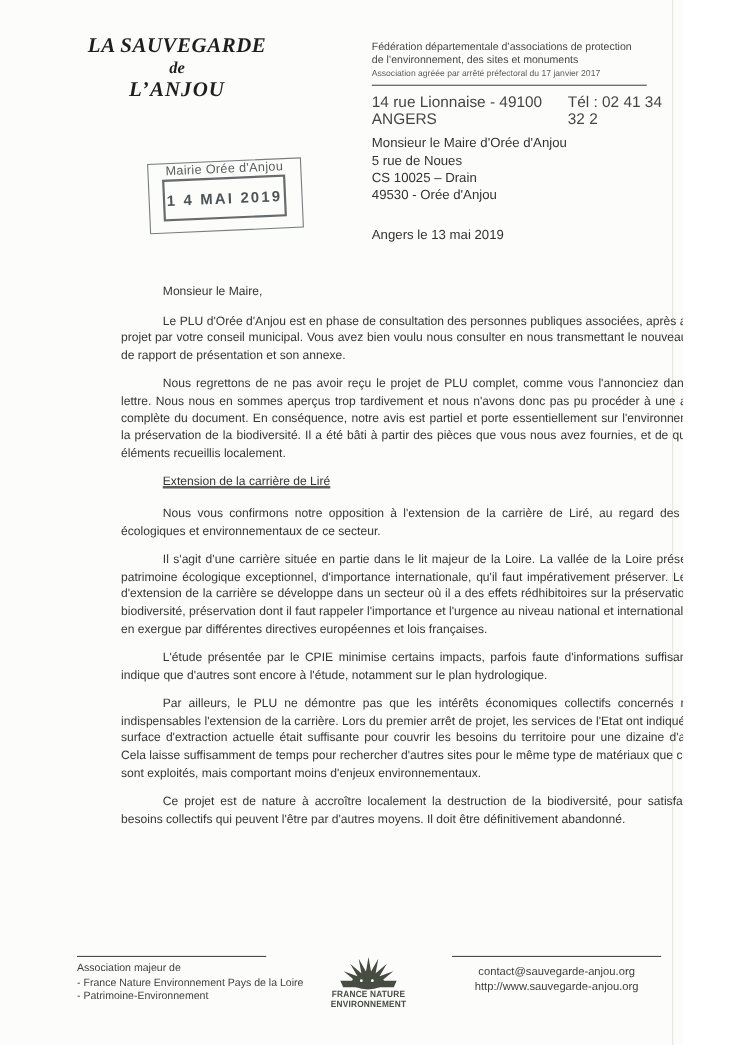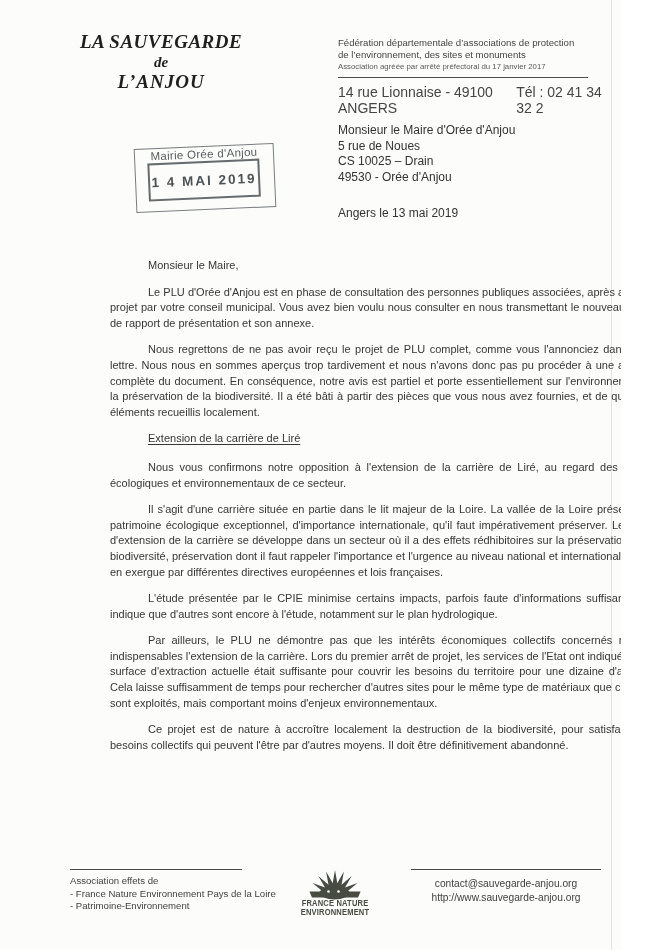--- a/index.html
+++ b/index.html
@@ -44,21 +44,21 @@
   .recipient { position:absolute; left:338px; top:123px; font-size:12px; line-height:15.5px; color:#333; }
   .dateline  { position:absolute; left:338px; top:206px; font-size:12px; color:#333; }
 
   
   .body-text {
     position:absolute; left:62px; top:258px; width:546px;
     font-size:11px; line-height:15.6px; text-align:justify; color:#363636;margin-left:48px;
   }
   .body-text p { margin:0 0 11px 0; text-indent:38px; }
   .body-text .salutation { text-align:left; }
-  .body-text .heading { text-align:left; margin:2px 0 13px 0; }
+  .body-text .heading { text-align:left; margin:2px 0 13px 0;text-decoration:underline; }
   .body-text .heading span { text-decoration:underline; text-underline-offset:2px; }
 
   
   .footer-left { position:absolute; left:70px; top:869px; width:220px; font-size:9.6px; line-height:12.5px; color:#3f3f3f; }
   .footer-left .rule { border-top:1.4px solid #4a4a4a; width:172px; margin-bottom:5px; }
   .fne-logo { position:absolute; left:294px; top:864px; width:82px; text-align:center; color:#474c42; }
   .fne-logo svg { display:block; margin:0 auto; }
   .fne-text { font-weight:bold; font-size:8.2px; line-height:8.6px; letter-spacing:0.2px; transform:scaleX(0.92); }
   .footer-right { position:absolute; left:409px; top:869px; width:194px; text-align:center; font-size:10.2px; line-height:13.5px; color:#3f3f3f; }
   .footer-right .rule { border-top:1.4px solid #4a4a4a; width:190px; margin:0 auto 7px auto; }
@@ -109,21 +109,21 @@
     <p class="heading"><span>Extension de la carrière de Liré</span></p>
     <p>Nous vous confirmons notre opposition à l'extension de la carrière de Liré, au regard des enjeux écologiques et environnementaux de ce secteur.</p>
     <p>Il s'agit d'une carrière située en partie dans le lit majeur de la Loire. La vallée de la Loire présente un patrimoine écologique exceptionnel, d'importance internationale, qu'il faut impérativement préserver. Le projet d'extension de la carrière se développe dans un secteur où il a des effets rédhibitoires sur la préservation de la biodiversité, préservation dont il faut rappeler l'importance et l'urgence au niveau national et international, mises en exergue par différentes directives européennes et lois françaises.</p>
     <p>L'étude présentée par le CPIE minimise certains impacts, parfois faute d'informations suffisantes, et indique que d'autres sont encore à l'étude, notamment sur le plan hydrologique.</p>
     <p>Par ailleurs, le PLU ne démontre pas que les intérêts économiques collectifs concernés rendent indispensables l'extension de la carrière. Lors du premier arrêt de projet, les services de l'Etat ont indiqué que la surface d'extraction actuelle était suffisante pour couvrir les besoins du territoire pour une dizaine d'années. Cela laisse suffisamment de temps pour rechercher d'autres sites pour le même type de matériaux que ceux qui sont exploités, mais comportant moins d'enjeux environnementaux.</p>
     <p>Ce projet est de nature à accroître localement la destruction de la biodiversité, pour satisfaire des besoins collectifs qui peuvent l'être par d'autres moyens. Il doit  être définitivement abandonné.</p>
   </div>
 
   <div class="footer-left">
     <div class="rule"></div>
-    <div>Association effets de</div>
+    <div>Association majeur de</div>
     <div>- France Nature Environnement Pays de la Loire</div>
     <div>- Patrimoine-Environnement</div>
   </div>
 
   <div class="fne-logo">
     <svg width="64" height="36" viewBox="0 0 60 36" aria-hidden="true">
       <polygon fill="#474c42" points="4.4,27.5 17.8,27.6 7.5,19 20,23.6 13.3,12.1 23.5,20.7 21.1,7.6 27.7,19.2 30,6 32.3,19.2 38.9,7.6 36.5,20.7 46.7,12.1 40,23.6 52.5,19 42.2,27.6 55.6,27.5 53,33.5 7,33.5"></polygon>
       <ellipse fill="#474c42" cx="29.5" cy="29" rx="15" ry="6.5"></ellipse>
       <circle fill="#fcfcfa" cx="23.5" cy="27.5" r="1.3"></circle>
       <circle fill="#fcfcfa" cx="33.5" cy="27.5" r="1.3"></circle>

